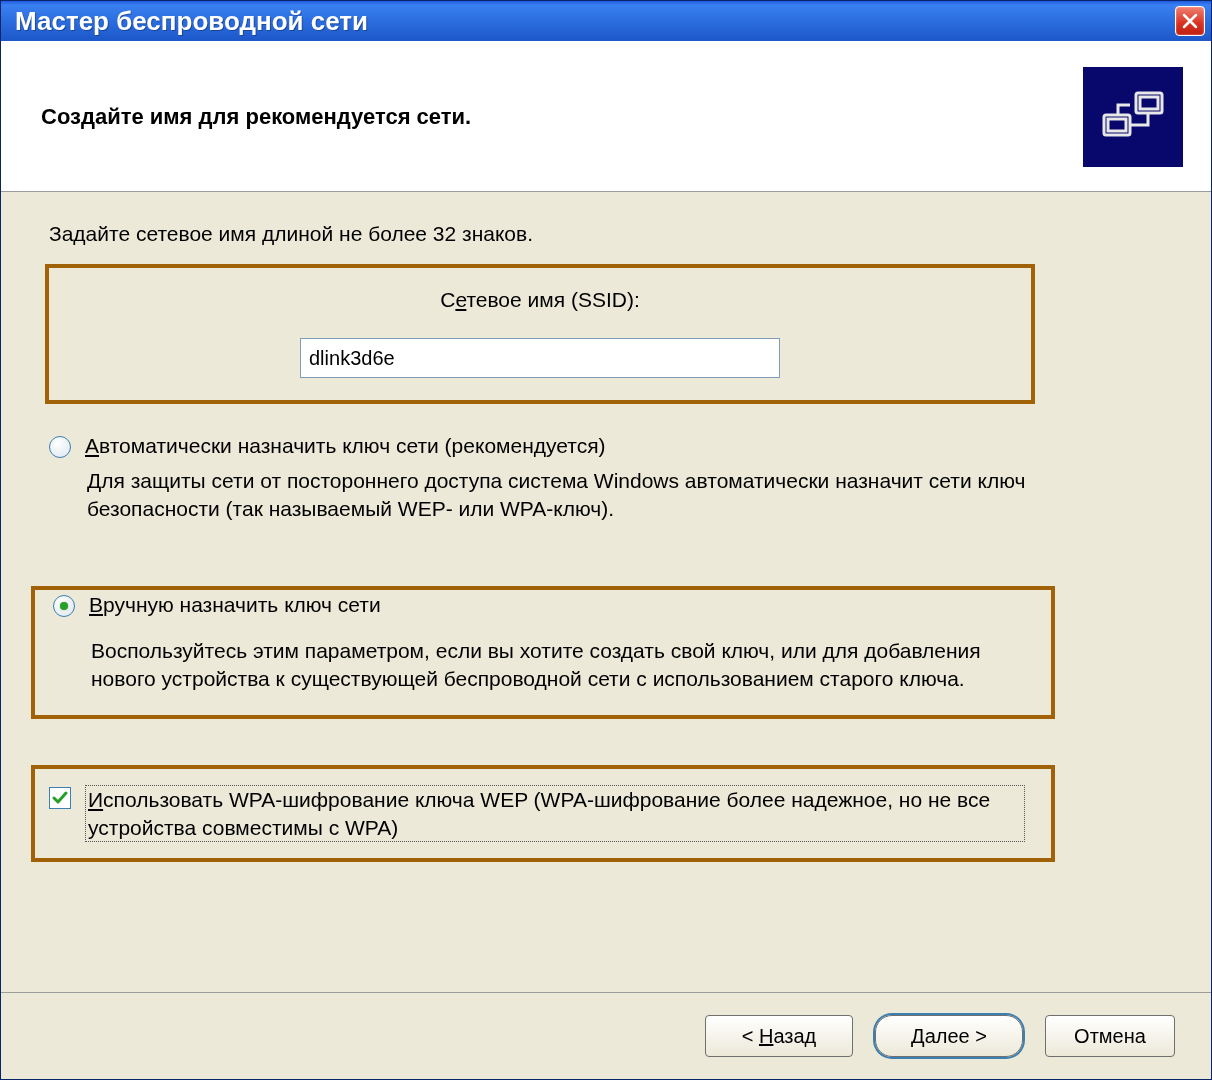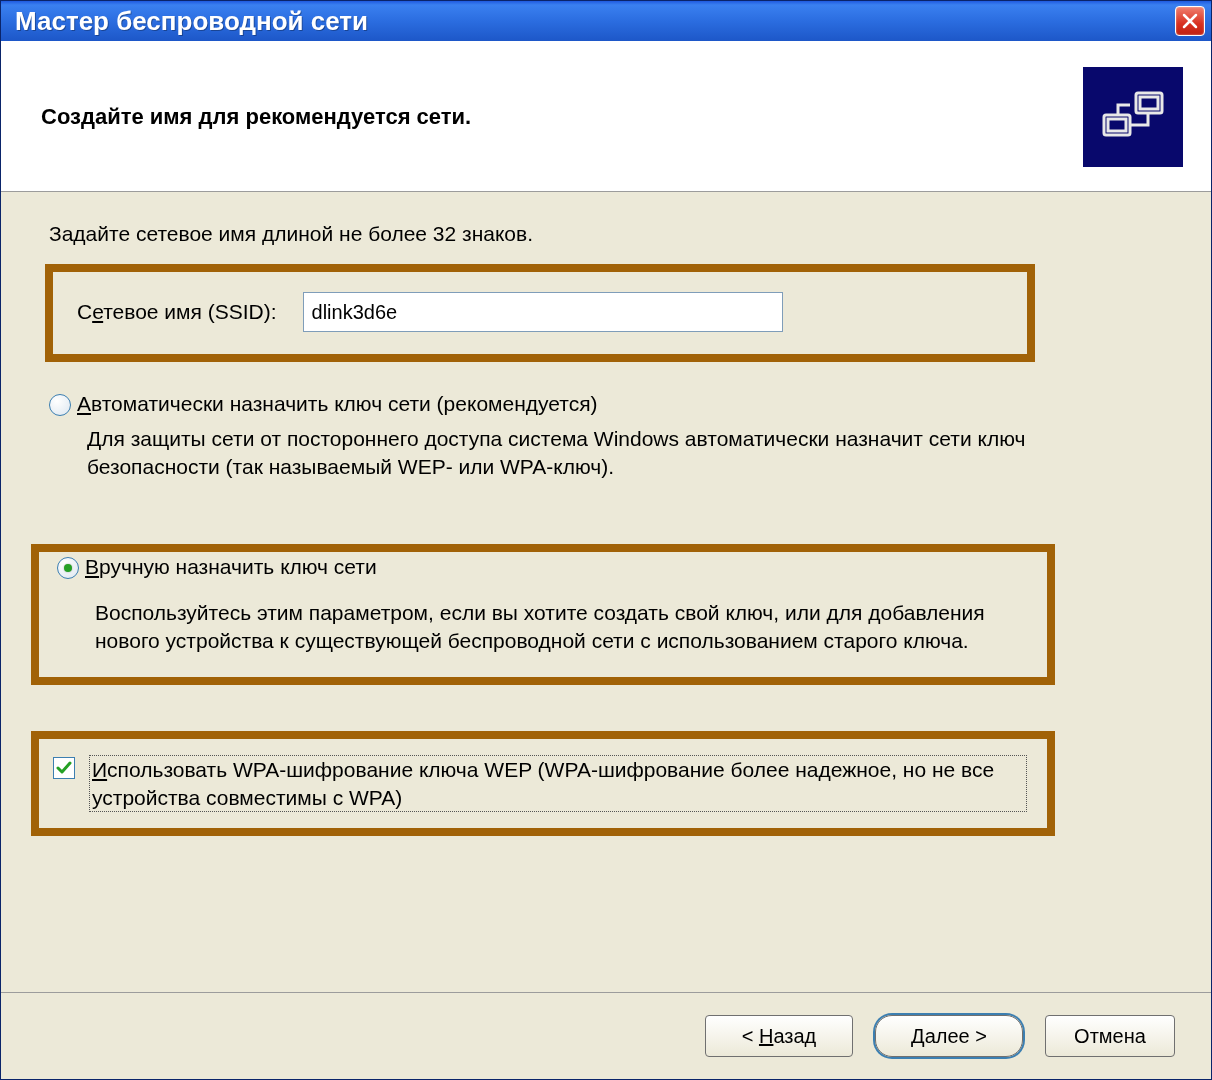--- a/index.html
+++ b/index.html
@@ -63,21 +63,21 @@
   .header-icon svg { width:70px; height:60px; }
   .header-icon svg path, .header-icon svg rect { fill:none; stroke:#e8e8e8; stroke-width:3; }
 
   .content {
     flex:1;
     padding: 30px 48px 10px 48px;
     position: relative;
   }
   .instr { margin-bottom: 18px; font-size:21px; }
 
-  .highlight-red { border: 8px solid #a16207; }
+  .highlight-red { border: 4px solid #a16207; flex-direction: column; }
 
   .ssid-box {
     padding: 20px 24px 22px 24px;
     margin: 0 0 28px -4px;
     display:flex;
     align-items:center;
     gap: 26px;
     width: 990px;
   }
   .ssid-label { font-size:21px; }
@@ -88,21 +88,21 @@
     border: 1px solid #7f9db9;
     background:#fff;
     padding: 4px 8px;
     font-size: 20px;
     font-family: inherit;
   }
 
   .radio-row {
     display:flex;
     align-items:flex-end;
-    gap: 6px;
+    gap: 14px;
     padding: 2px 0 4px 0;
   }
   .radio {
     width:22px; height:22px; margin-top:2px;
     border:1px solid #3c7fb1;
     border-radius:50%;
     background: radial-gradient(circle at 35% 30%, #fff, #dce6ef);
     display:flex; align-items:center; justify-content:center;
     flex-shrink:0;
   }

